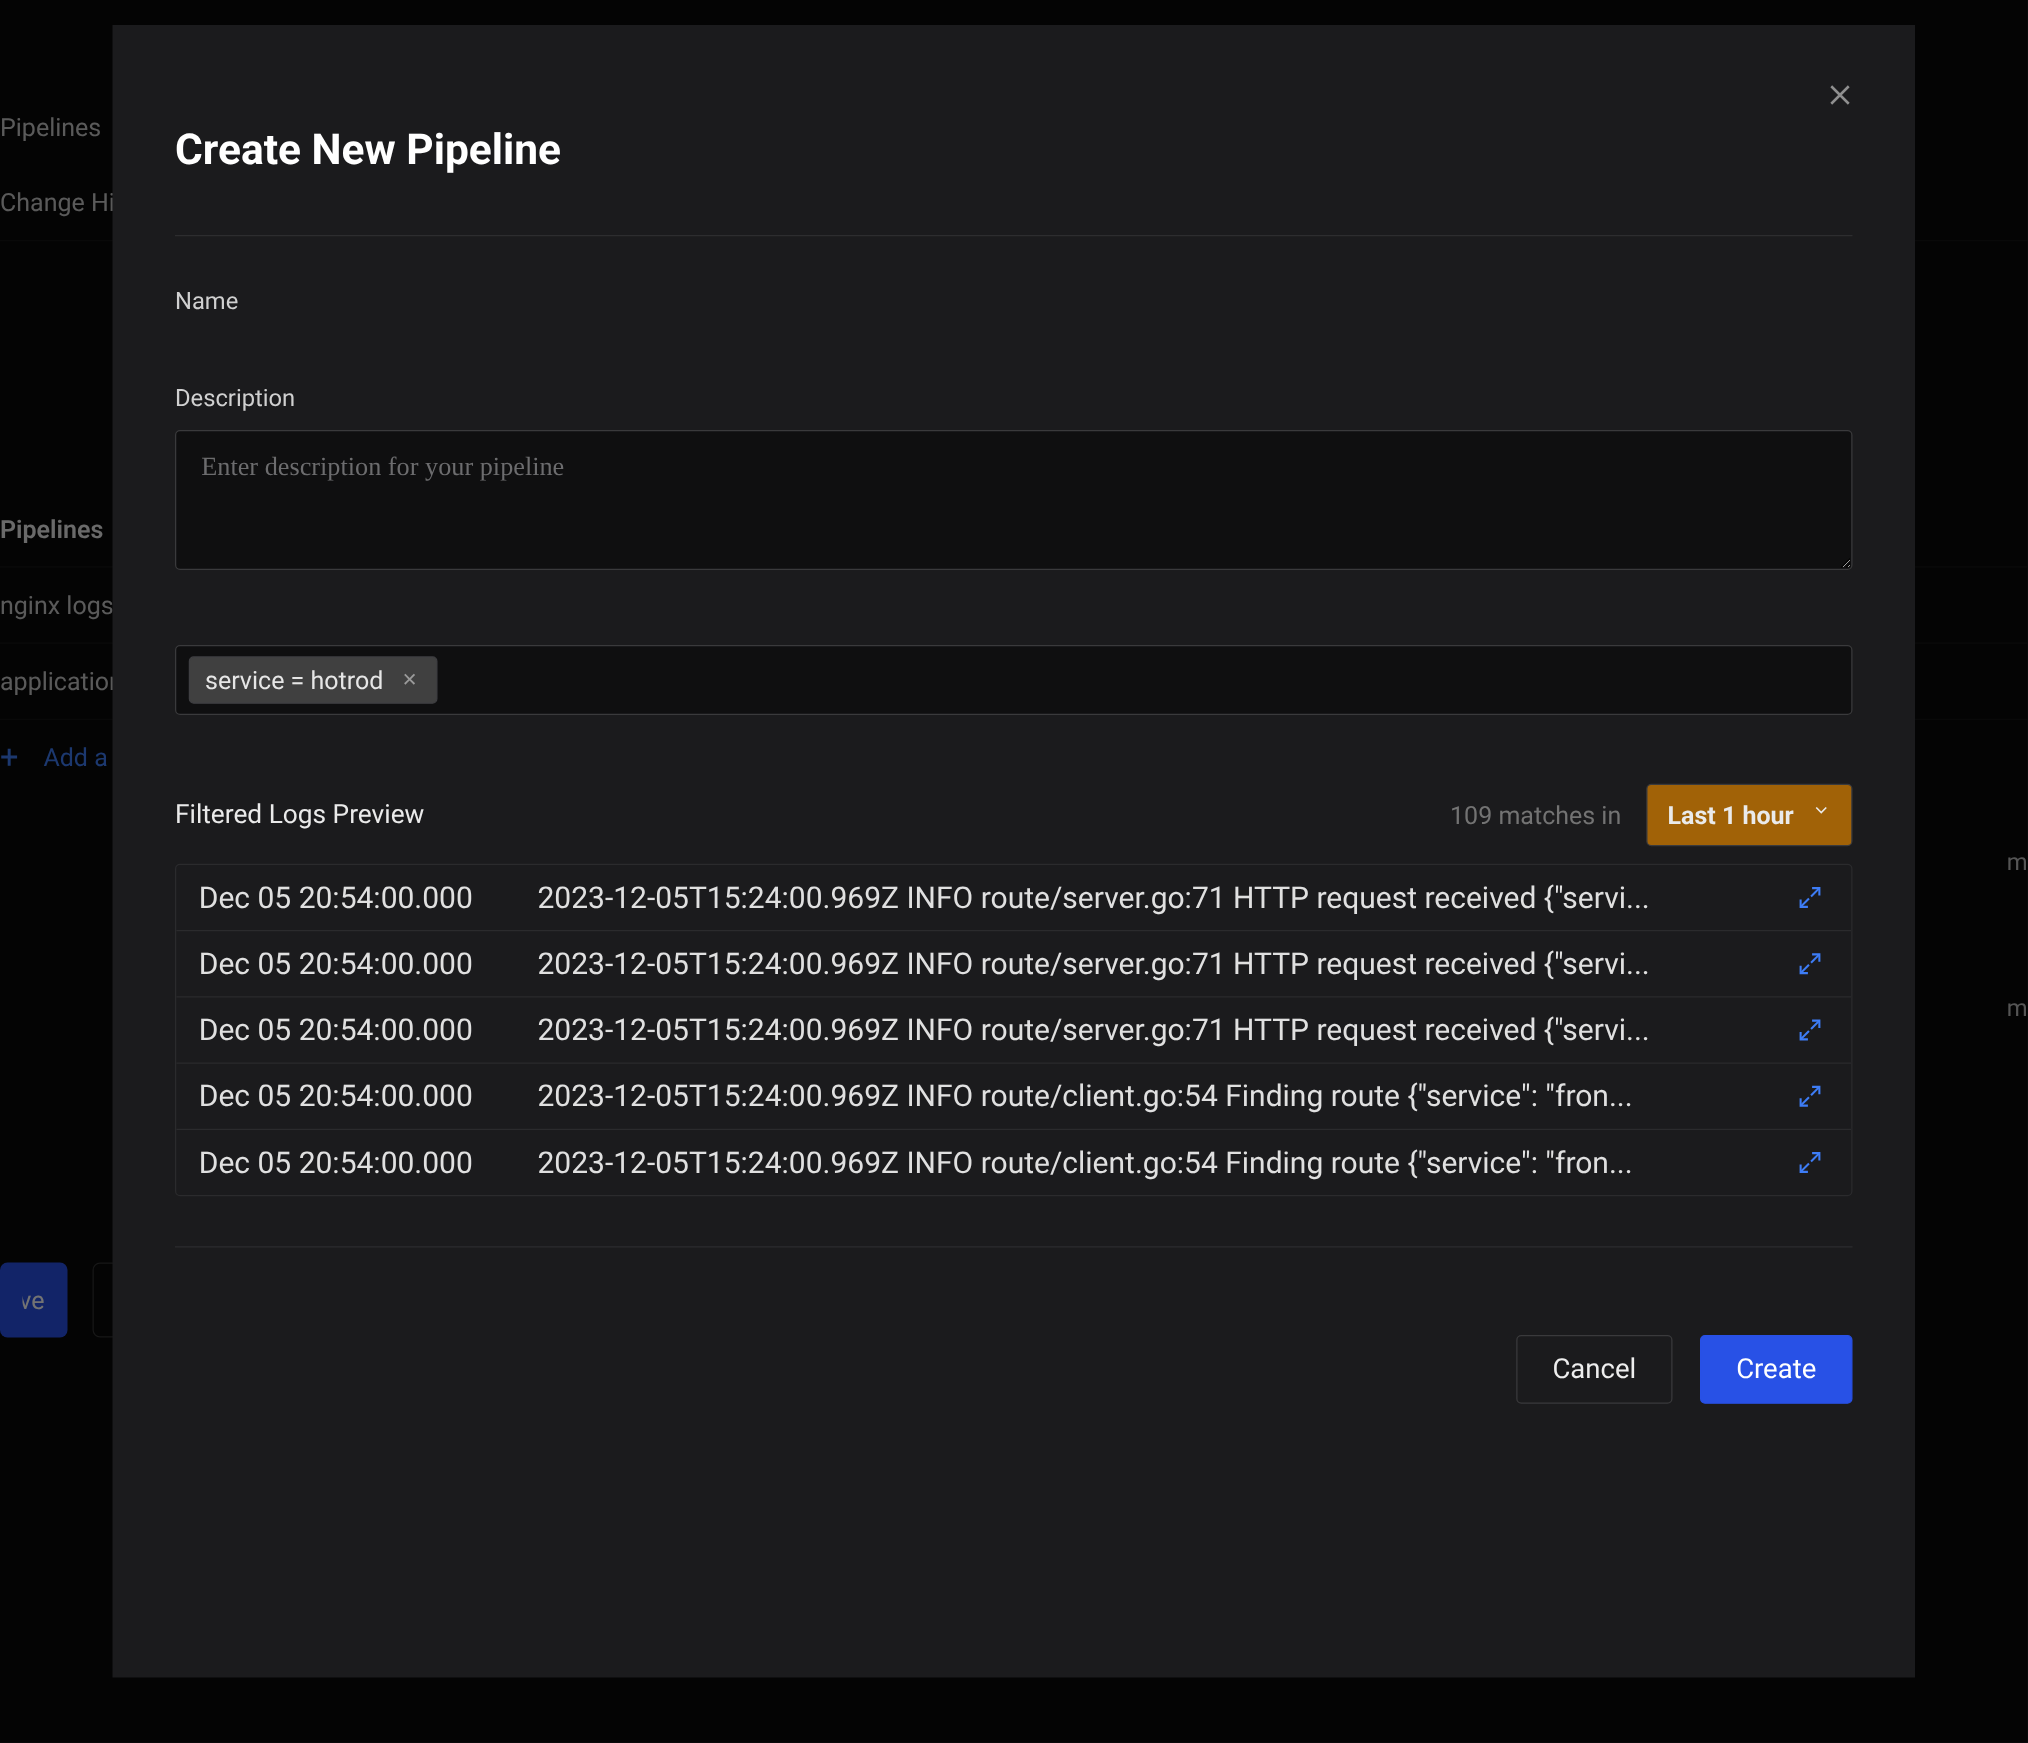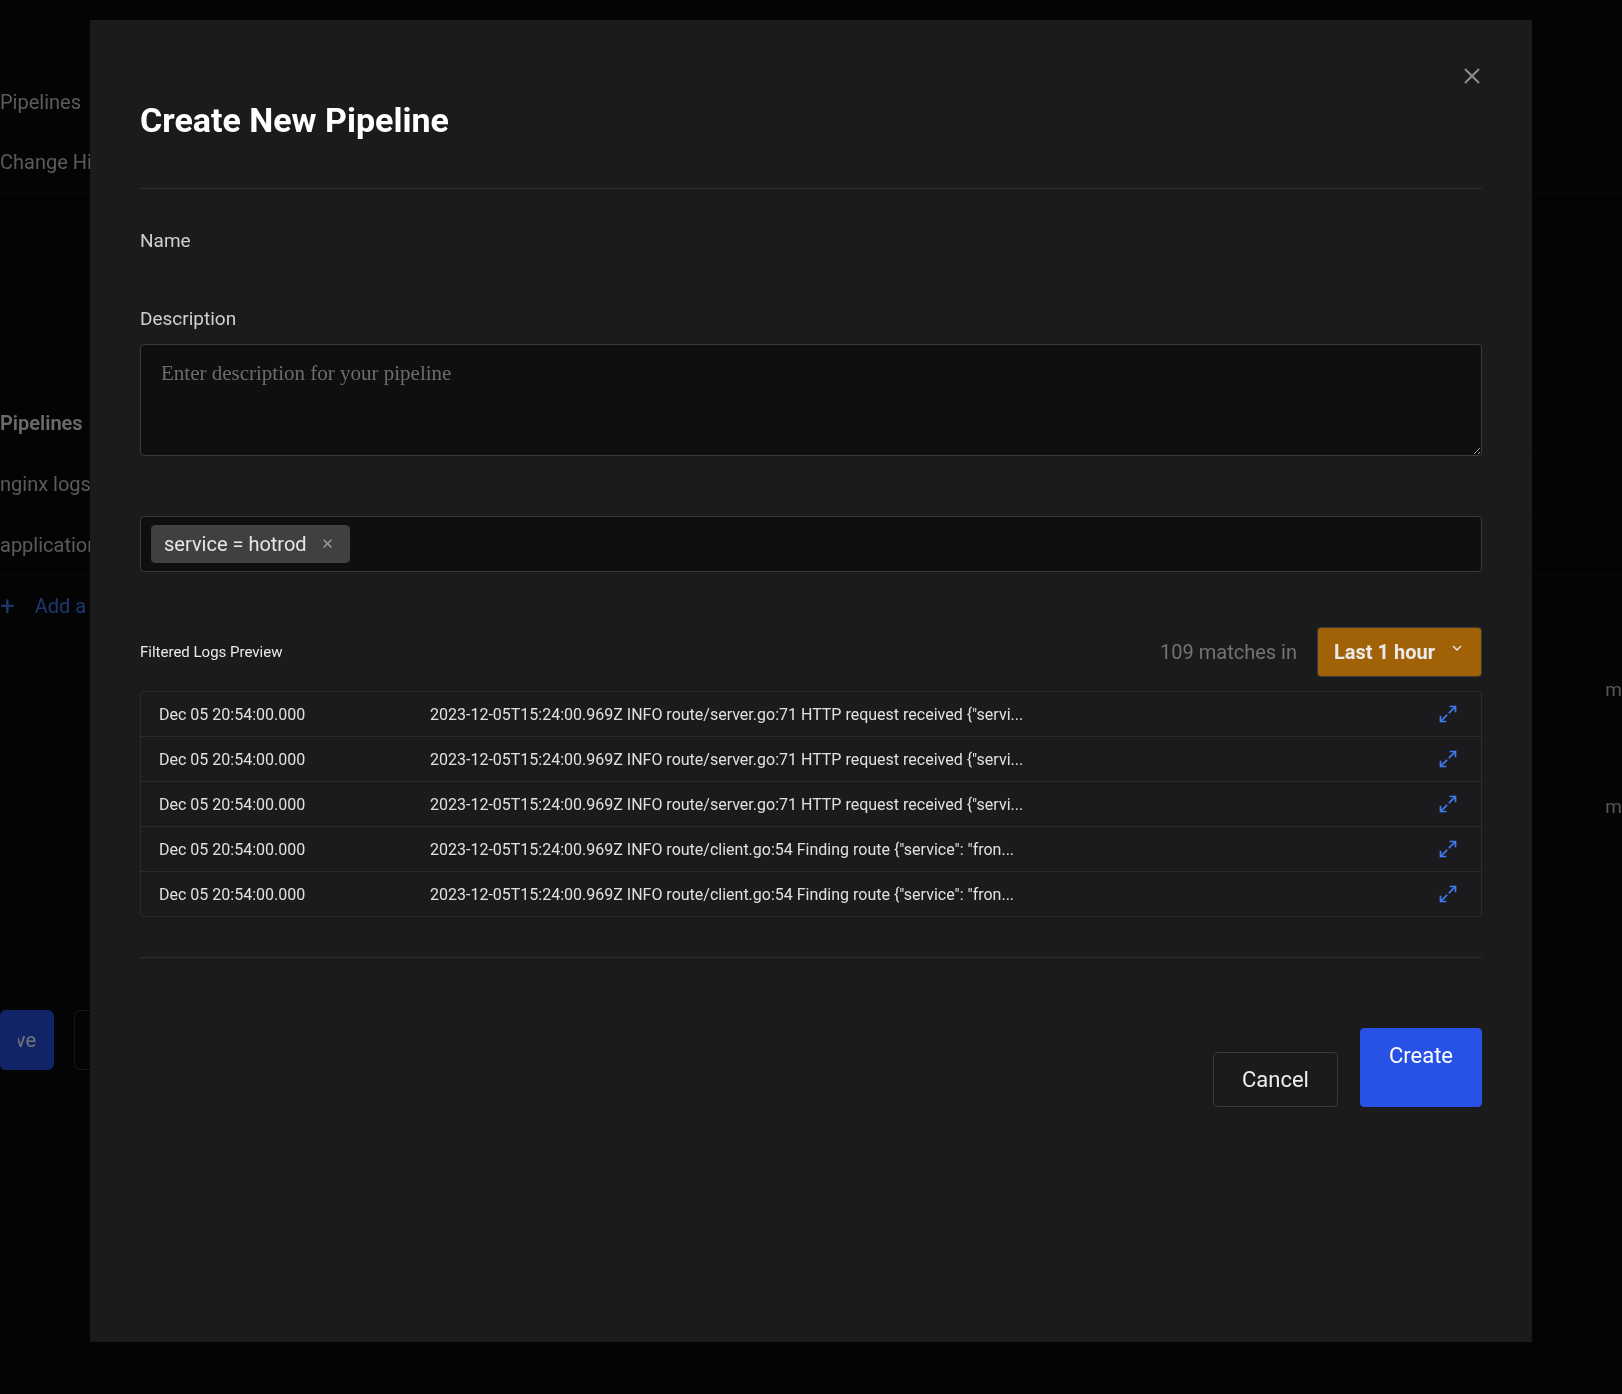--- a/index.html
+++ b/index.html
@@ -114,21 +114,21 @@
     font-size:20px;color:#e6e6e6;
   }
   .chip .chip-x{
     font-size:15px;color:#9a9a9a;cursor:pointer;
     width:18px;height:18px;display:flex;align-items:center;justify-content:center;
   }
   .preview-header{
     display:flex;align-items:center;justify-content:space-between;
     margin-bottom:14px;
   }
-  .preview-title{font-size:15px;color:#eaeaea;}
+  .preview-title{font-size:21px;color:#eaeaea;}
   .preview-right{display:flex;align-items:center;gap:20px;}
   .match-text{font-size:20px;color:#737373;}
   .range-select{
     background:#a16207;
     border:1px solid #3a3a3c;
     border-radius:4px;
     padding:12px 16px;
     font-size:20px;color:#eaeaea;
     display:flex;align-items:flex-start;gap:14px;
     cursor:pointer;
@@ -138,21 +138,21 @@
   .logs-table{
     border:1px solid #2b2b2d;
     border-radius:4px;
     overflow:hidden;
   }
   .log-row{
     display:flex;align-items:center;
     padding:12px 18px;
     border-bottom:1px solid #2b2b2d;
     gap:26px;
-    font-size:16px;
+    font-size:24px;
     color:#e0e0e0;
   }
   .log-row:last-child{border-bottom:none;}
   .log-ts{flex:0 0 245px;white-space:nowrap;}
   .log-msg{
     flex:1 1 auto;
     white-space:nowrap;overflow:hidden;text-overflow:ellipsis;
     color:#e0e0e0;
   }
   .log-expand{
@@ -165,21 +165,21 @@
     display:flex;justify-content:flex-end;gap:22px;
   }
   .btn{
     font-size:22px;
     padding:14px 28px;
     border-radius:4px;
     cursor:pointer;
     border:1px solid transparent;
   }
   .btn-cancel{
-    background:#1b1b1d;color:#eee;border-color:#3a3a3c;margin-top:24px;
+    background:#1b1b1d;color:#eee;border-color:#3a3a3c;
   }
   .btn-create{
     background:#2851e6;color:#fff;border-color:#2851e6;
   }
   .hr2{height:1px;background:#2d2d2f;margin-top:40px;}
 </style>
 </head>
 <body>
 
 <div class="bg">

